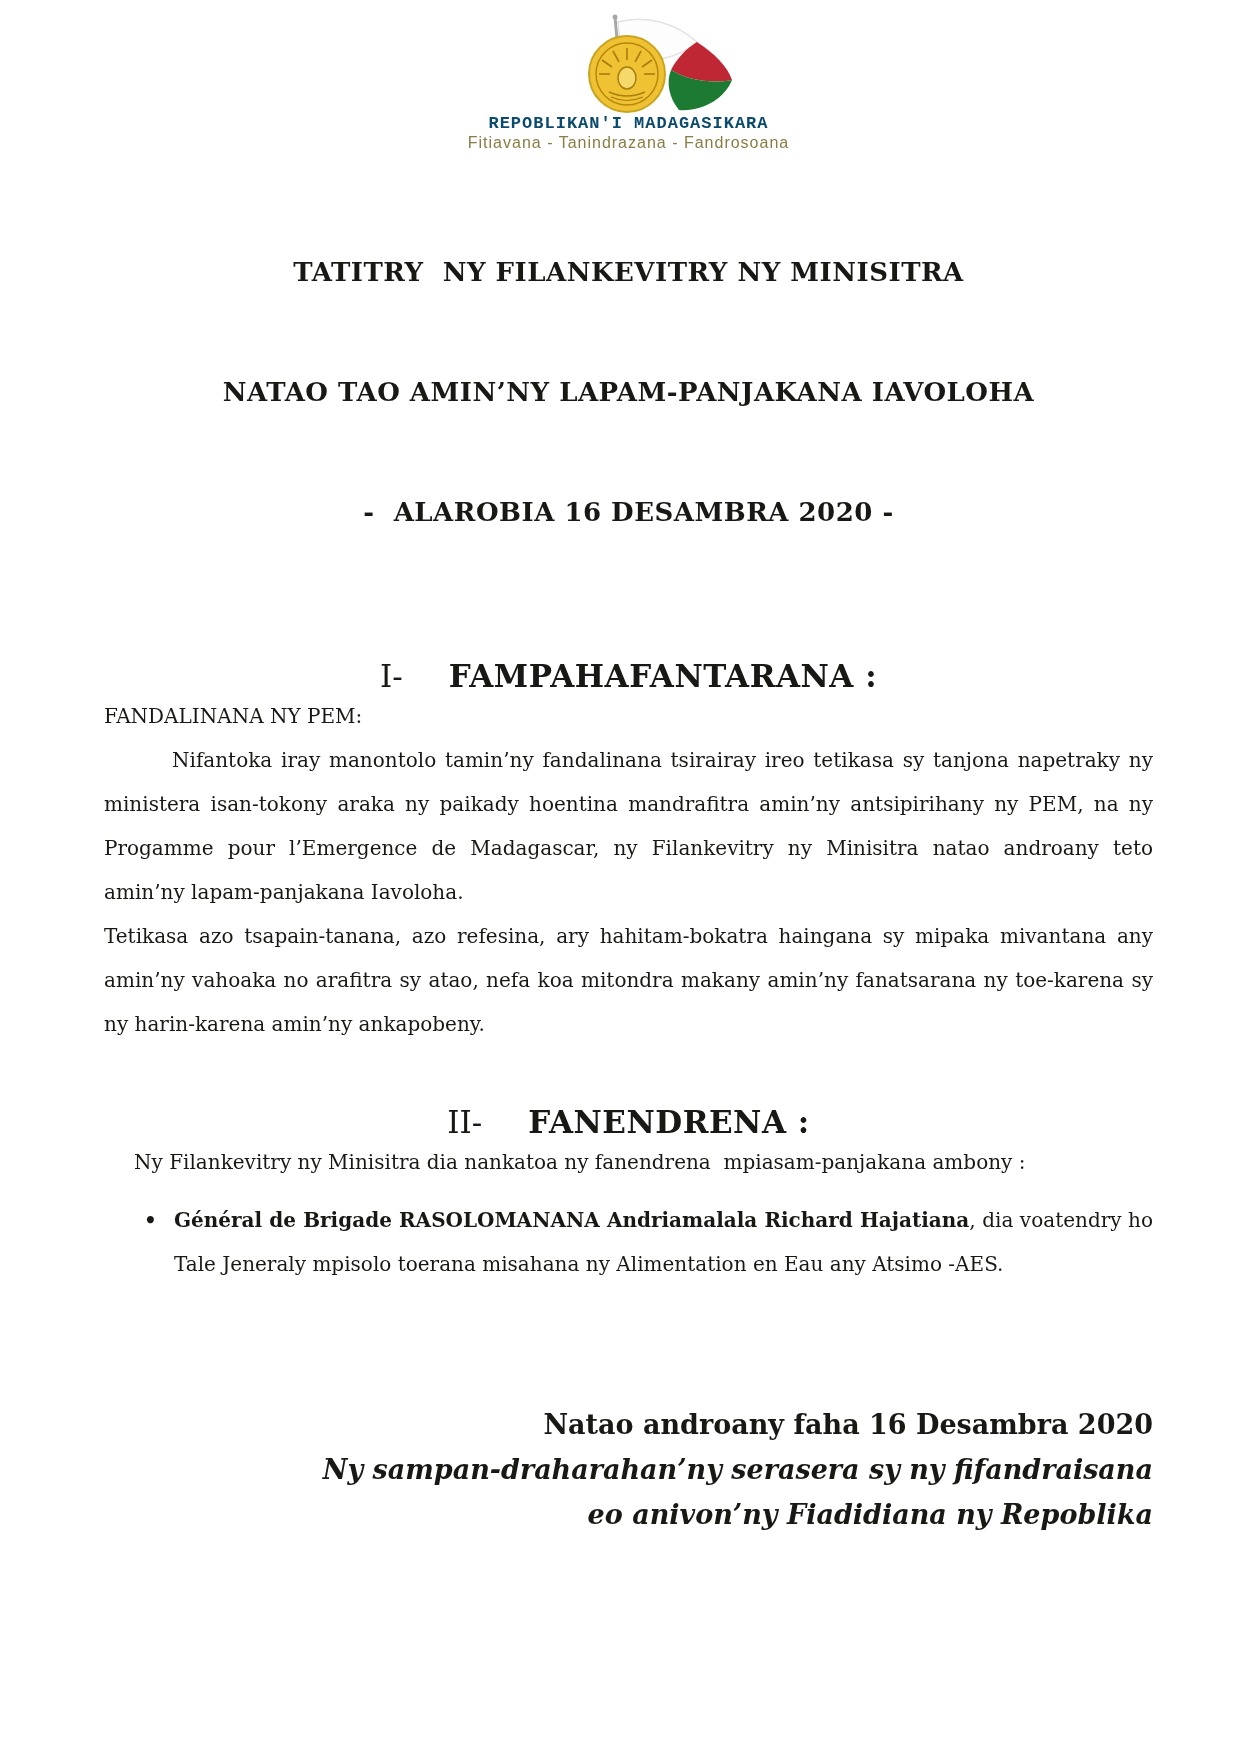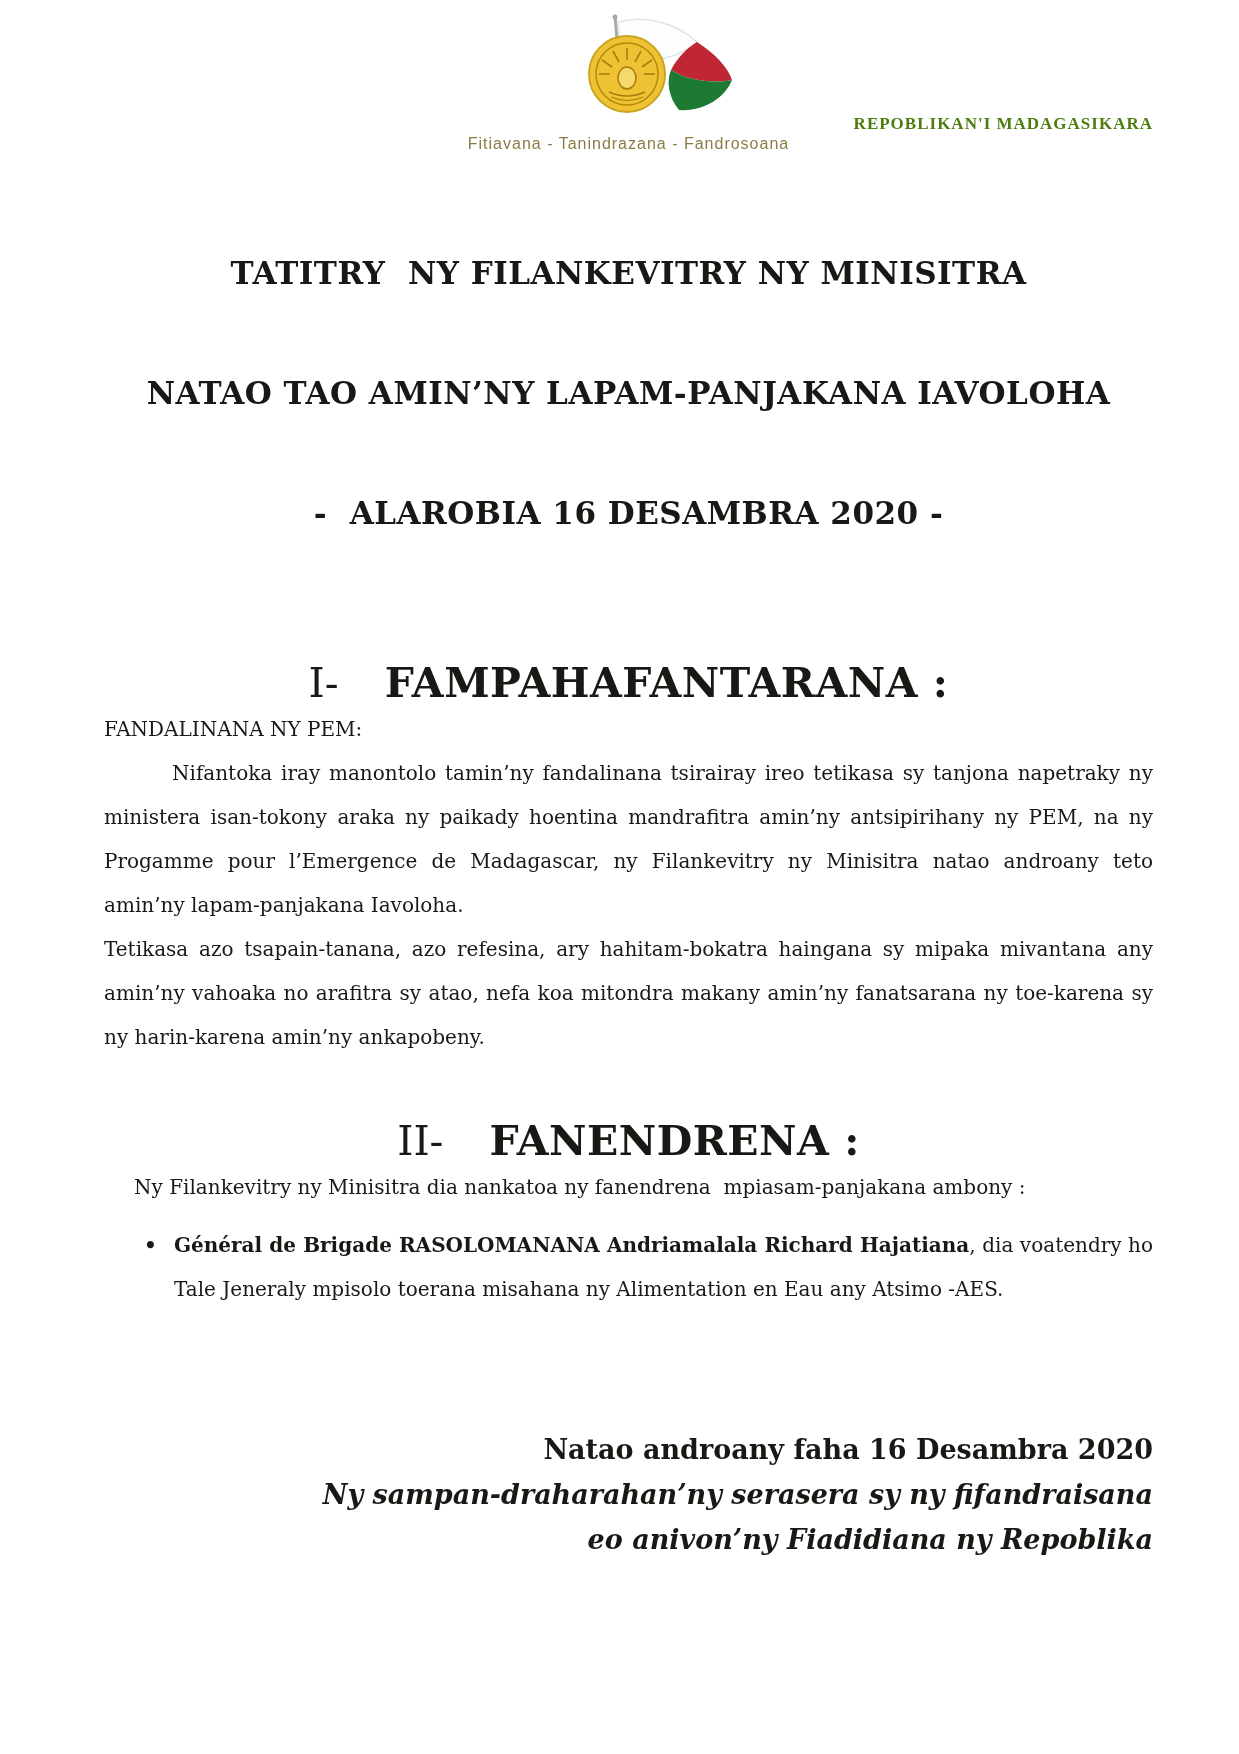--- a/index.html
+++ b/index.html
@@ -11,38 +11,38 @@
   }
   .page {
     box-sizing: border-box;
     width: 1239px; height: 1754px;
     padding: 14px 86px 0 104px;
   }
   
   .logo-block { text-align: center; }
   .logo-art { display: block; margin: 0 auto; }
   .logo-name {
-    font-family: Liberation Serif, serif;
+    font-family: Liberation Mono, monospace;
     font-weight: bold; font-size: 17px; letter-spacing: 1px;
-    color: #4d7c0f; margin-top: -2px; text-align: right;
+    color: #0c4a6e; margin-top: -2px;
   }
   .logo-motto {
     font-family: "Liberation Sans", sans-serif;
     font-size: 16px; letter-spacing: 1px;
     color: #8a7c45; margin-top: 1px;
   }
   
   .doc-title {
     margin-top: 20px; text-align: center;
-    font-weight: bold; font-size: 31px; line-height: 40px;
+    font-weight: bold; font-size: 26px; line-height: 40px;
     white-space: pre-wrap; letter-spacing: 0.5px;
   }
   
   .section-heading {
-    text-align: center; font-size: 41px; margin-top: 46px;
+    text-align: center; font-size: 31px; margin-top: 46px;
   }
   .section-heading .numeral { font-weight: normal; margin-right: 46px; }
   .section-heading .label { font-weight: bold; letter-spacing: 0.5px; }
   
   .body-text { font-size: 20px; line-height: 44px; }
   .subhead { margin-top: 44px; }
   p.justified { text-align: justify; margin: 0; }
   .indent-lg { text-indent: 68px; }
   .indent-sm { text-indent: 30px; }
   .intro-bold { font-weight: normal; margin-top: 26px; white-space: pre-wrap; }

